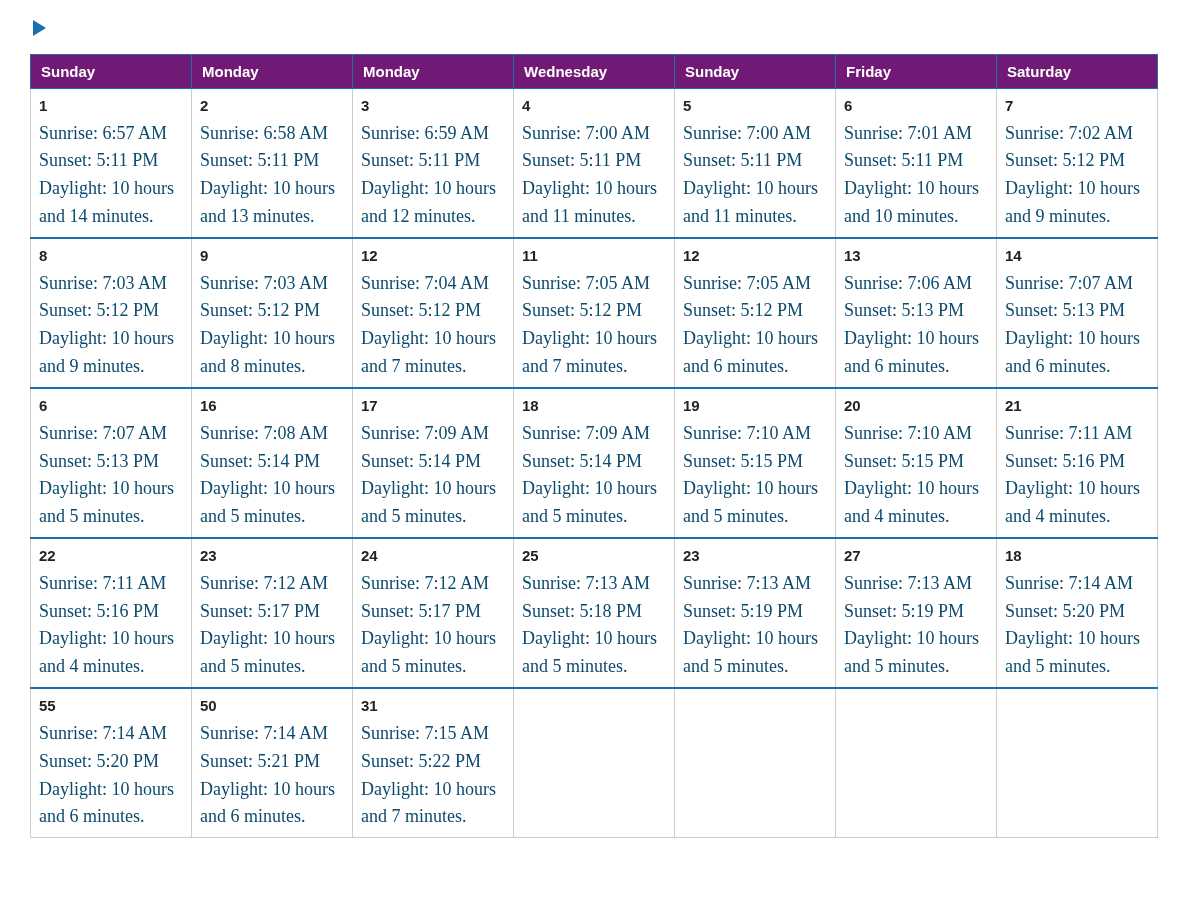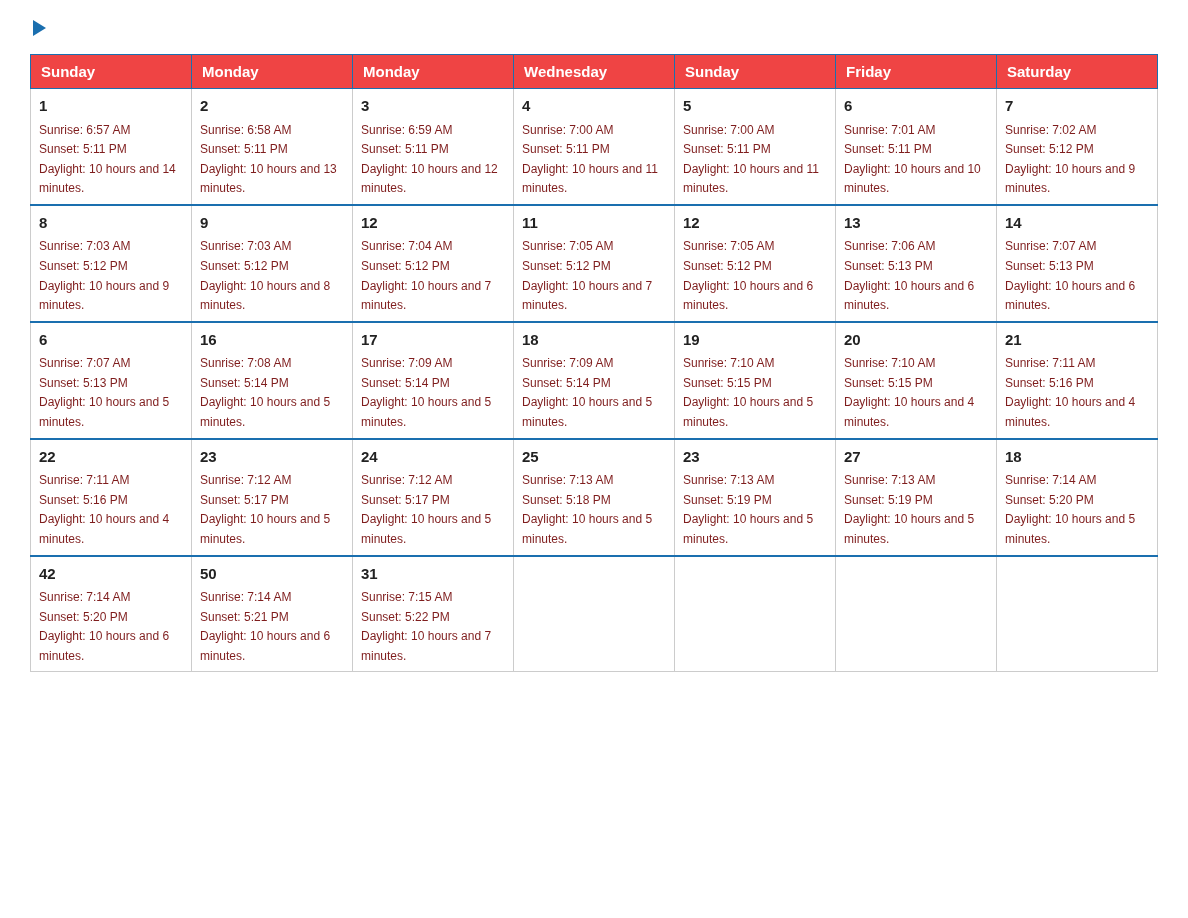--- a/index.html
+++ b/index.html
@@ -30,21 +30,21 @@
       font-size: 22px;
       color: #444;
       margin-top: 4px;
     }
     .calendar {
       width: 100%;
       border-collapse: collapse;
       border: 1px solid #bbb;
     }
     .calendar th {
-      background-color: #ef4444;
+      background-color: #701a75;
       color: #fff;
       font-size: 15px;
       font-weight: bold;
       padding: 8px 10px;
       text-align: left;
       border: 1px solid #1a6faf;
     }
     .calendar td {
       vertical-align: top;
       padding: 6px 8px;
@@ -60,23 +60,24 @@
     .calendar tr:last-child td {
       border-bottom: 1px solid #ccc;
     }
     .day-num {
       font-size: 15px;
       font-weight: bold;
       display: block;
       margin-bottom: 2px;
     }
     .day-info {
-      font-size: 12px;
-      color: #7f1d1d;
+      font-size: 18px;
+      color: #0c4a6e;
       line-height: 1.55;
+      font-family: Liberation Serif, serif;
     }
     .empty-cell {
       background: #fff;
     }
 
     
     .logo-container {
       display: flex;
       align-items: center;
     }
@@ -201,21 +202,21 @@
         <td><span class="day-num">25</span>
         <span class="day-info">Sunrise: 7:13 AM<br>Sunset: 5:18 PM<br>Daylight: 10 hours and 5 minutes.</span></td>
         <td><span class="day-num">23</span>
         <span class="day-info">Sunrise: 7:13 AM<br>Sunset: 5:19 PM<br>Daylight: 10 hours and 5 minutes.</span></td>
         <td><span class="day-num">27</span>
         <span class="day-info">Sunrise: 7:13 AM<br>Sunset: 5:19 PM<br>Daylight: 10 hours and 5 minutes.</span></td>
         <td><span class="day-num">18</span>
         <span class="day-info">Sunrise: 7:14 AM<br>Sunset: 5:20 PM<br>Daylight: 10 hours and 5 minutes.</span></td>
       </tr>
       <tr>
-        <td><span class="day-num">42</span>
+        <td><span class="day-num">55</span>
         <span class="day-info">Sunrise: 7:14 AM<br>Sunset: 5:20 PM<br>Daylight: 10 hours and 6 minutes.</span></td>
         <td><span class="day-num">50</span>
         <span class="day-info">Sunrise: 7:14 AM<br>Sunset: 5:21 PM<br>Daylight: 10 hours and 6 minutes.</span></td>
         <td><span class="day-num">31</span>
         <span class="day-info">Sunrise: 7:15 AM<br>Sunset: 5:22 PM<br>Daylight: 10 hours and 7 minutes.</span></td>
         <td class="empty-cell"></td>
         <td class="empty-cell"></td>
         <td class="empty-cell"></td>
         <td class="empty-cell"></td>
       </tr>

